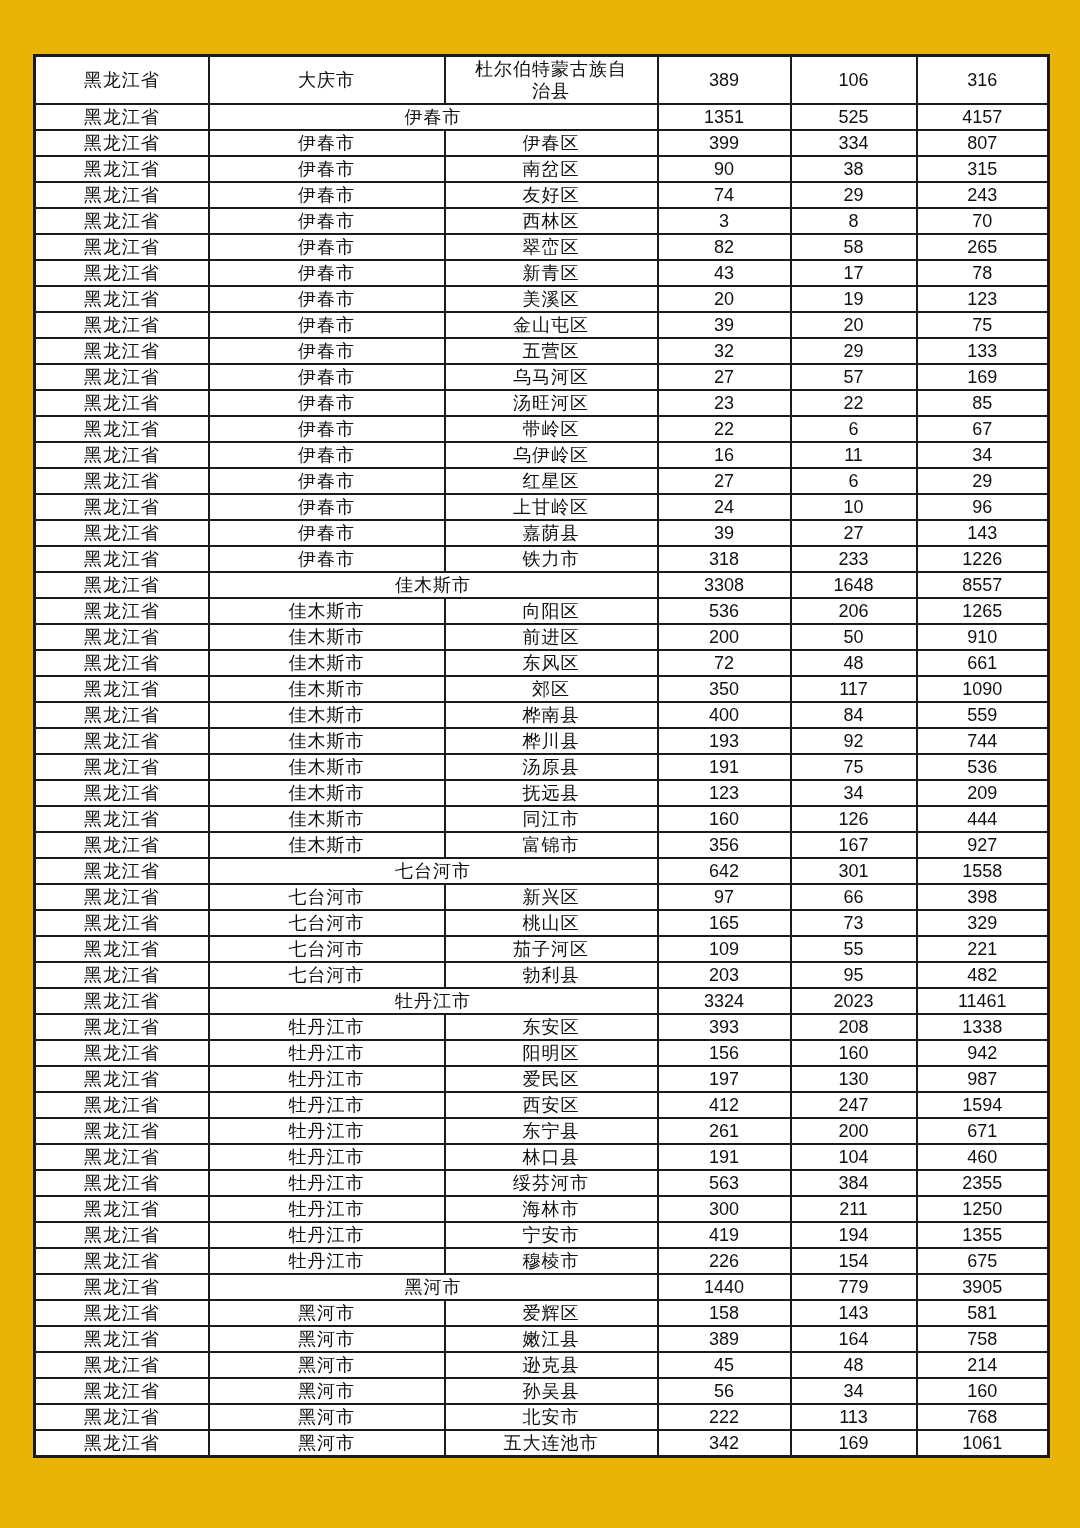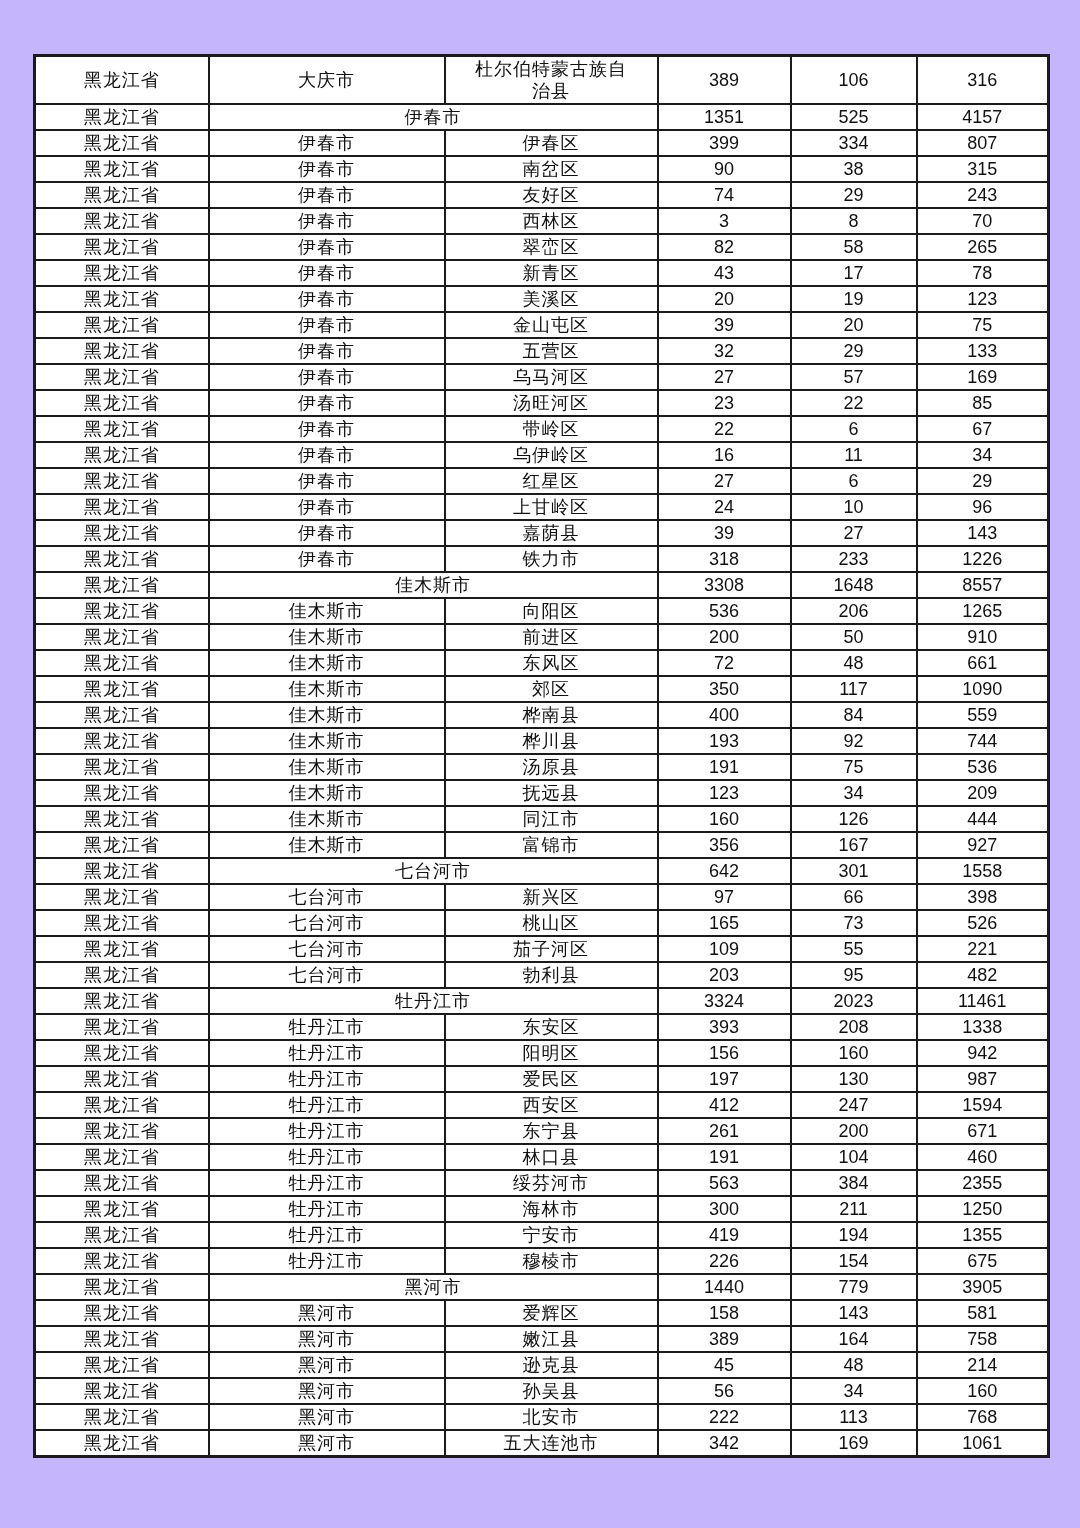--- a/index.html
+++ b/index.html
@@ -4,21 +4,21 @@
 <style>
   html, body {
     margin: 0;
     padding: 0;
     background: #ffffff;
   }
   .page {
     position: relative;
     width: 1080px;
     height: 1528px;
-    background: #c4b5fd;
+    background: #eab308;
     font-family: "Liberation Sans", "DejaVu Sans", sans-serif;
     color: #111111;
     overflow: hidden;
   }
   table.stats {
     position: absolute;
     left: 33px;
     top: 54px;
     width: 1014px;
     border-collapse: collapse;
@@ -317,21 +317,21 @@
           <td class="num">97</td>
           <td class="num">66</td>
           <td class="num">398</td>
         </tr>
         <tr>
           <td class="province">黑龙江省</td>
           <td class="city">七台河市</td>
           <td class="district">桃山区</td>
           <td class="num">165</td>
           <td class="num">73</td>
-          <td class="num">526</td>
+          <td class="num">329</td>
         </tr>
         <tr>
           <td class="province">黑龙江省</td>
           <td class="city">七台河市</td>
           <td class="district">茄子河区</td>
           <td class="num">109</td>
           <td class="num">55</td>
           <td class="num">221</td>
         </tr>
         <tr>

